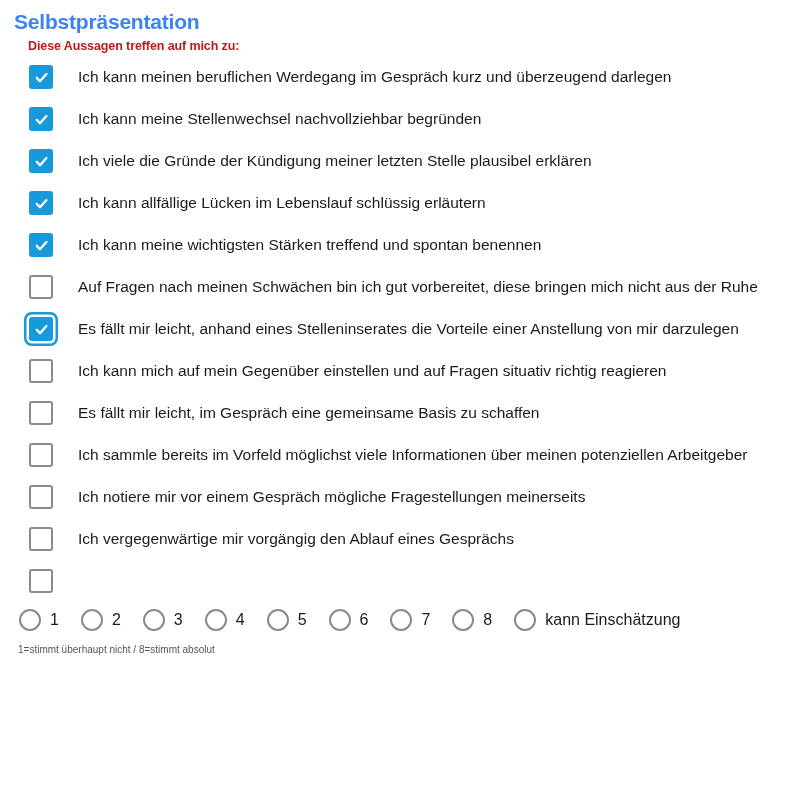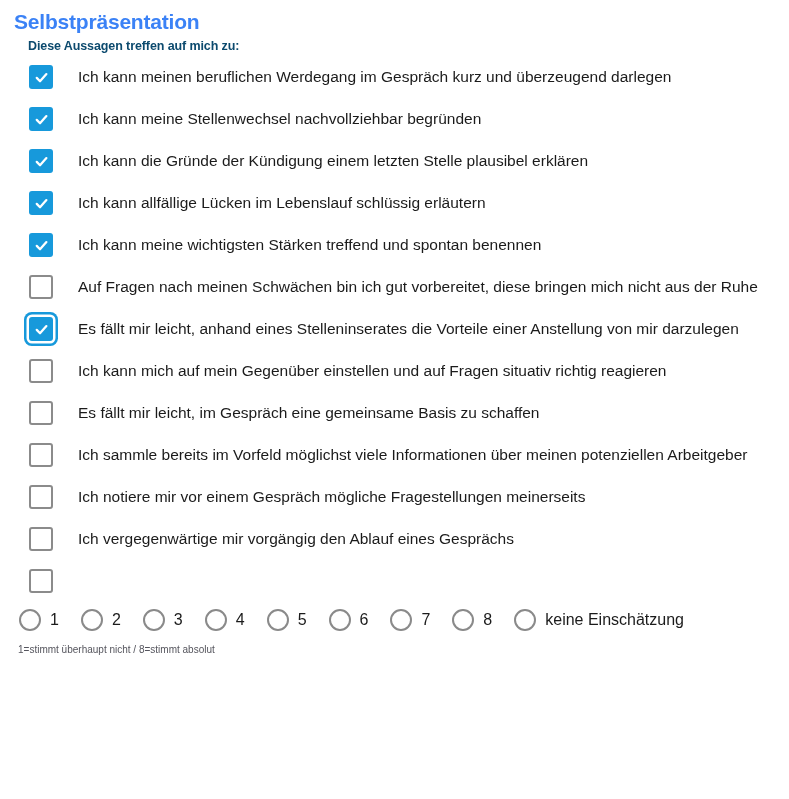--- a/index.html
+++ b/index.html
@@ -9,21 +9,21 @@
     width:789px; height:799px; background:#ffffff; overflow:hidden;
     font-family:"Liberation Sans", sans-serif; color:var(--text);
   }
   .page { padding:10px 18px 0 14px; }
 
   .page-title {
     font-size:21px; font-weight:800; letter-spacing:-0.2px;
     margin:0 0 5px 0; color:#3b82f6;
   }
   .instructions {
-    font-size:12.5px; font-weight:700; color:#0c4a6e;
+    font-size:12.5px; font-weight:700; color:#b91c1c;
     margin:0 0 11px 14px; letter-spacing:-0.1px;
   }
 
   .checklist { margin-left:15px; }
   .cl-row {
     display:flex; align-items:flex-start; gap:25px;
     margin-bottom:16px; cursor:pointer;
   }
   .checkbox {
     flex:0 0 auto; width:24px; height:24px; margin-top:1px;
@@ -77,21 +77,21 @@
           </svg>
         </span>
         <span class="cl-label">Ich kann meine Stellenwechsel nachvollziehbar begründen</span>
       </label>
       <label class="cl-row">
         <span class="checkbox checked">
           <svg viewBox="0 0 24 24">
             <path d="M5.3 12.6l4.6 4.6 9-10" fill="none" stroke="#ffffff" stroke-width="3.2" stroke-linecap="round" stroke-linejoin="round"></path>
           </svg>
         </span>
-        <span class="cl-label">Ich kann die Gründe der Kündigung einem letzten Stelle plausibel erklären</span>
+        <span class="cl-label">Ich viele die Gründe der Kündigung meiner letzten Stelle plausibel erklären</span>
       </label>
       <label class="cl-row">
         <span class="checkbox checked">
           <svg viewBox="0 0 24 24">
             <path d="M5.3 12.6l4.6 4.6 9-10" fill="none" stroke="#ffffff" stroke-width="3.2" stroke-linecap="round" stroke-linejoin="round"></path>
           </svg>
         </span>
         <span class="cl-label">Ich kann allfällige Lücken im Lebenslauf schlüssig erläutern</span>
       </label>
       <label class="cl-row">
@@ -168,18 +168,18 @@
       <label class="radio-option">
         <span class="radio"></span>
         <span class="radio-label">7</span>
       </label>
       <label class="radio-option">
         <span class="radio"></span>
         <span class="radio-label">8</span>
       </label>
       <label class="radio-option">
         <span class="radio"></span>
-        <span class="radio-label">keine Einschätzung</span>
+        <span class="radio-label">kann Einschätzung</span>
       </label>
     </div>
 
   <div class="footnote">1=stimmt überhaupt nicht / 8=stimmt absolut</div>
 </div>
 
 </body></html>

